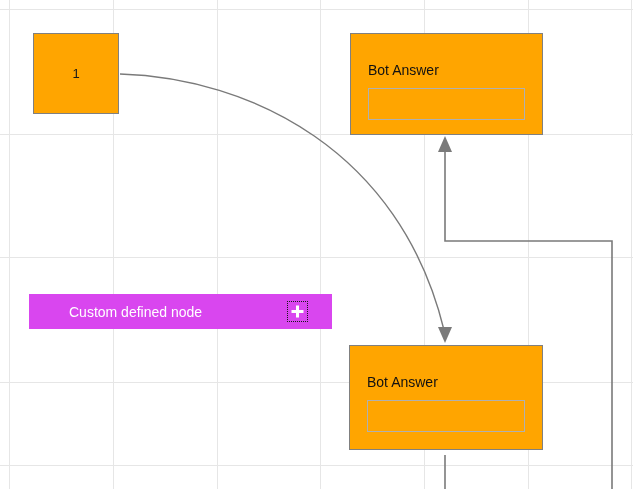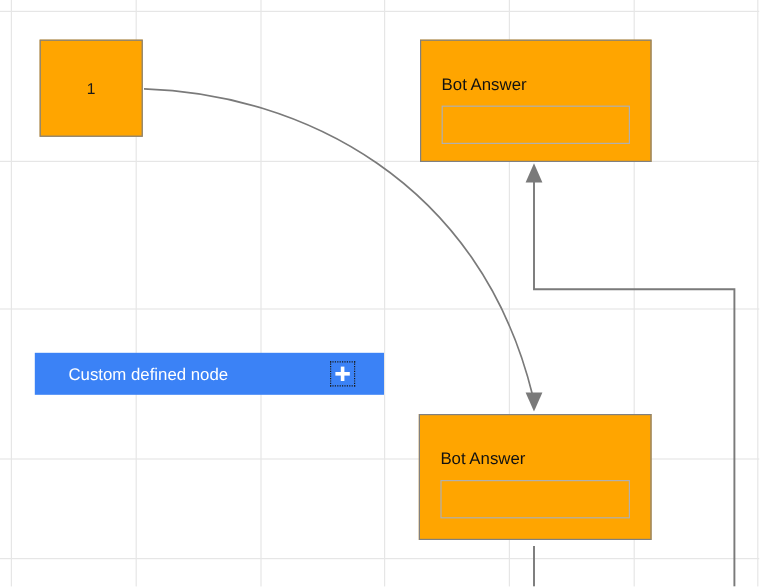--- a/index.html
+++ b/index.html
@@ -82,23 +82,24 @@
     border: 1px solid #b0b0b0;
     background: transparent;
   }
   
   .palette-bar {
     position: absolute;
     left: 29px;
     top: 294px;
     width: 291px;
     height: 35px;
-    background: #3b82f6;
+    background: #d946ef;
     display: flex;
     align-items: center;
+    padding-left: 12px;
   }
   .palette-label {
     margin-left: 28px;
     color: #ffffff;
     font-size: 14px;
     white-space: nowrap;
   }
   .palette-add {
     position: absolute;
     right: 24px;

